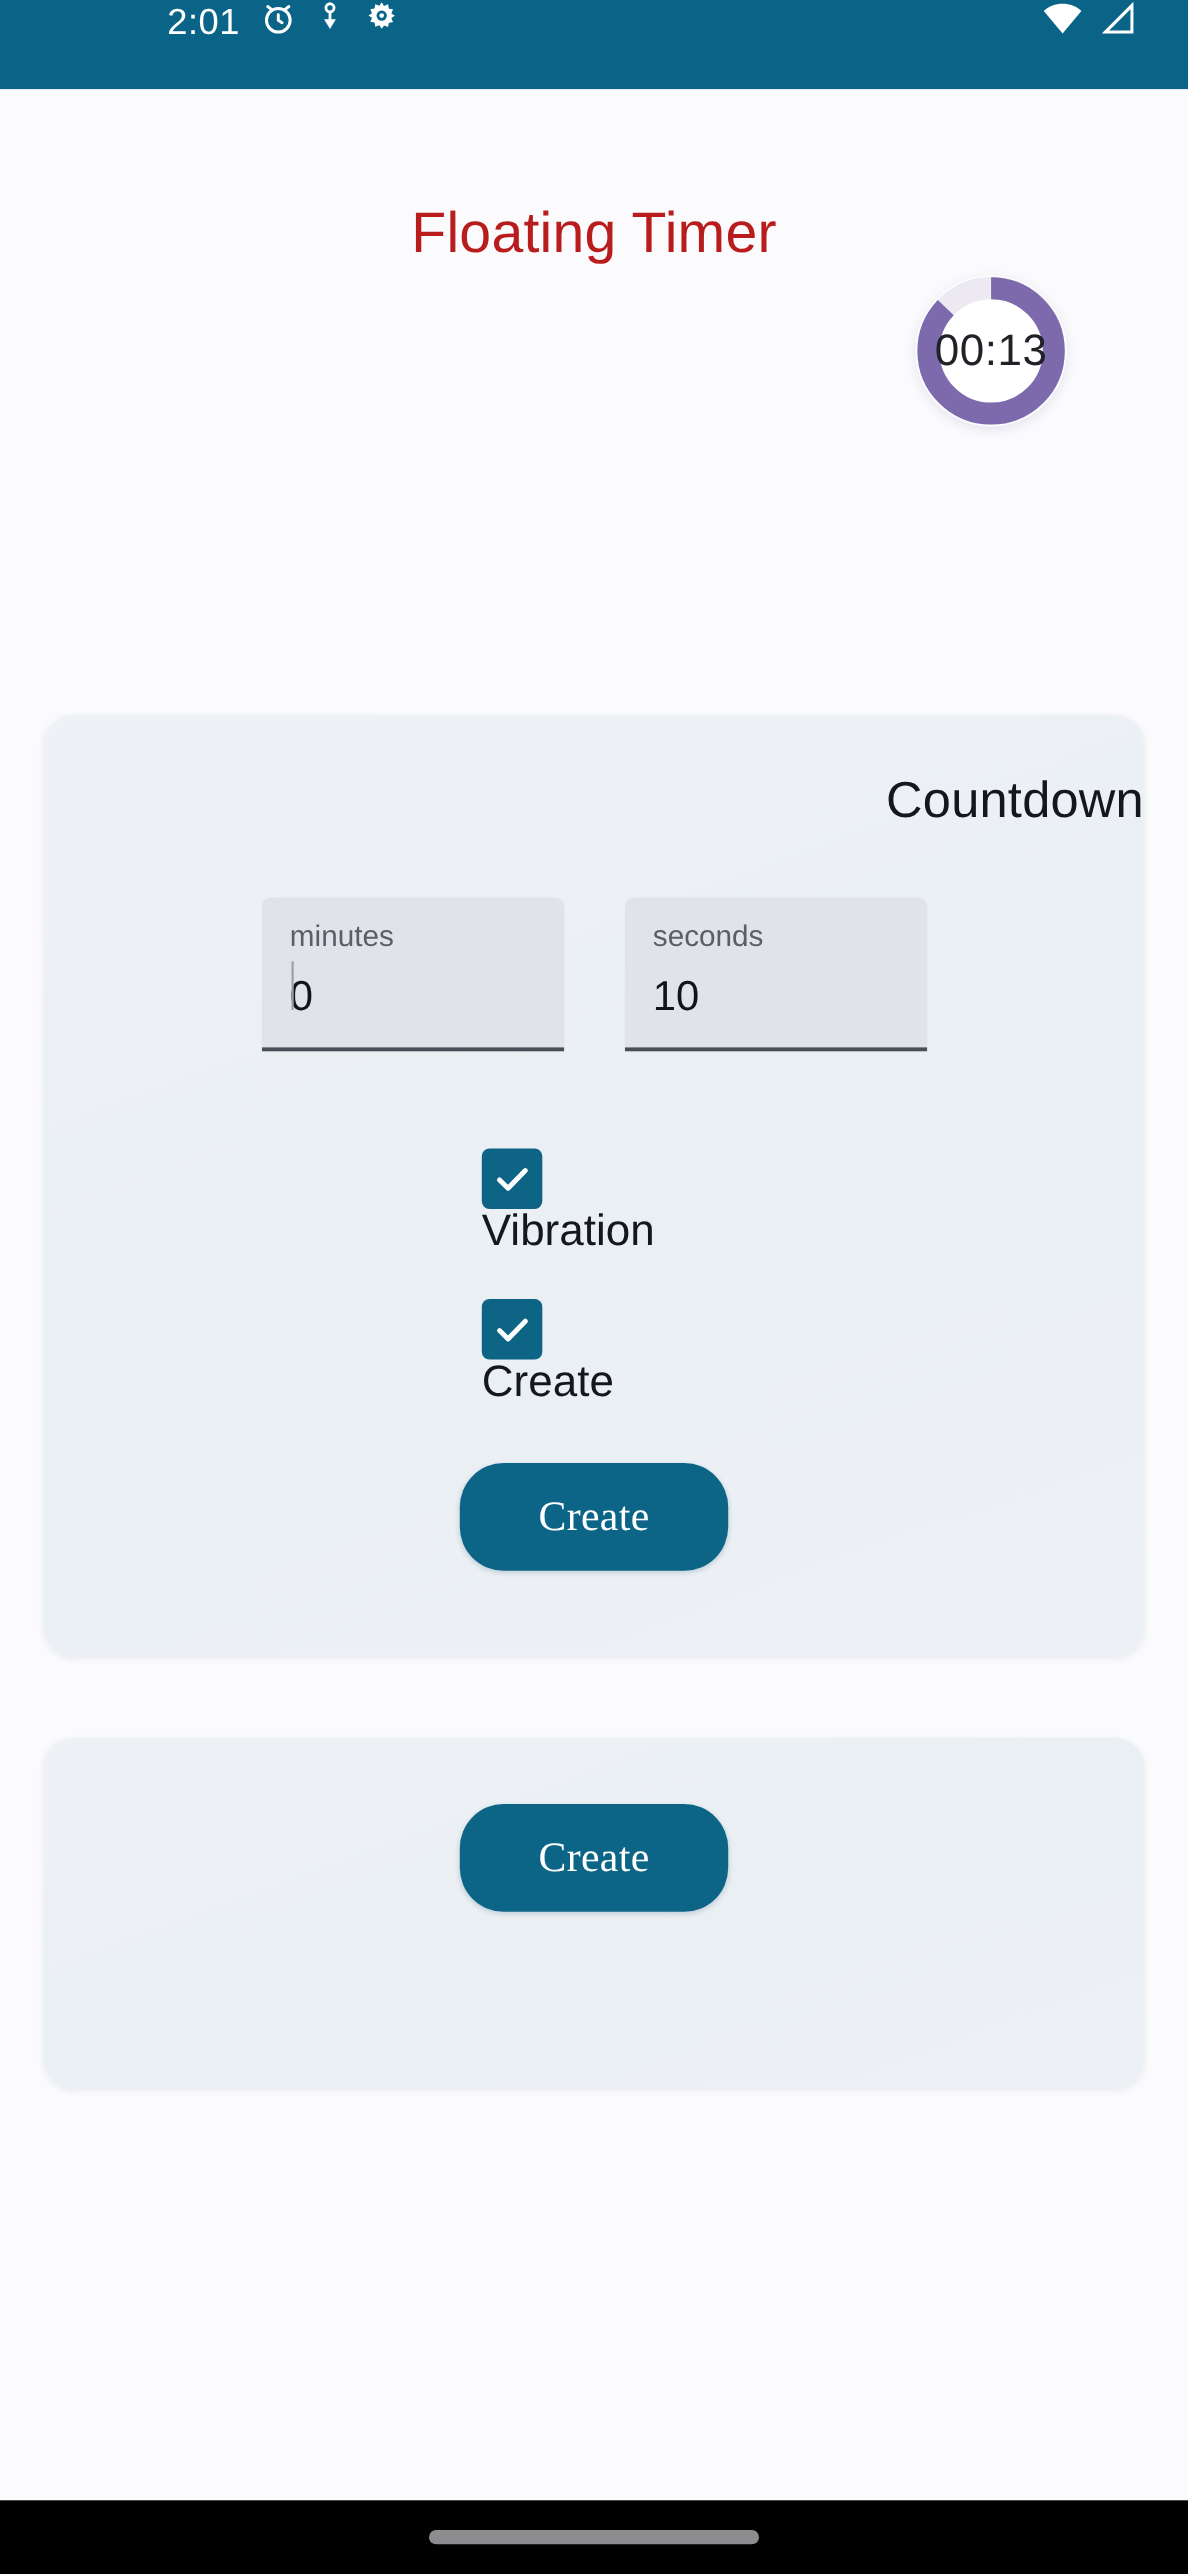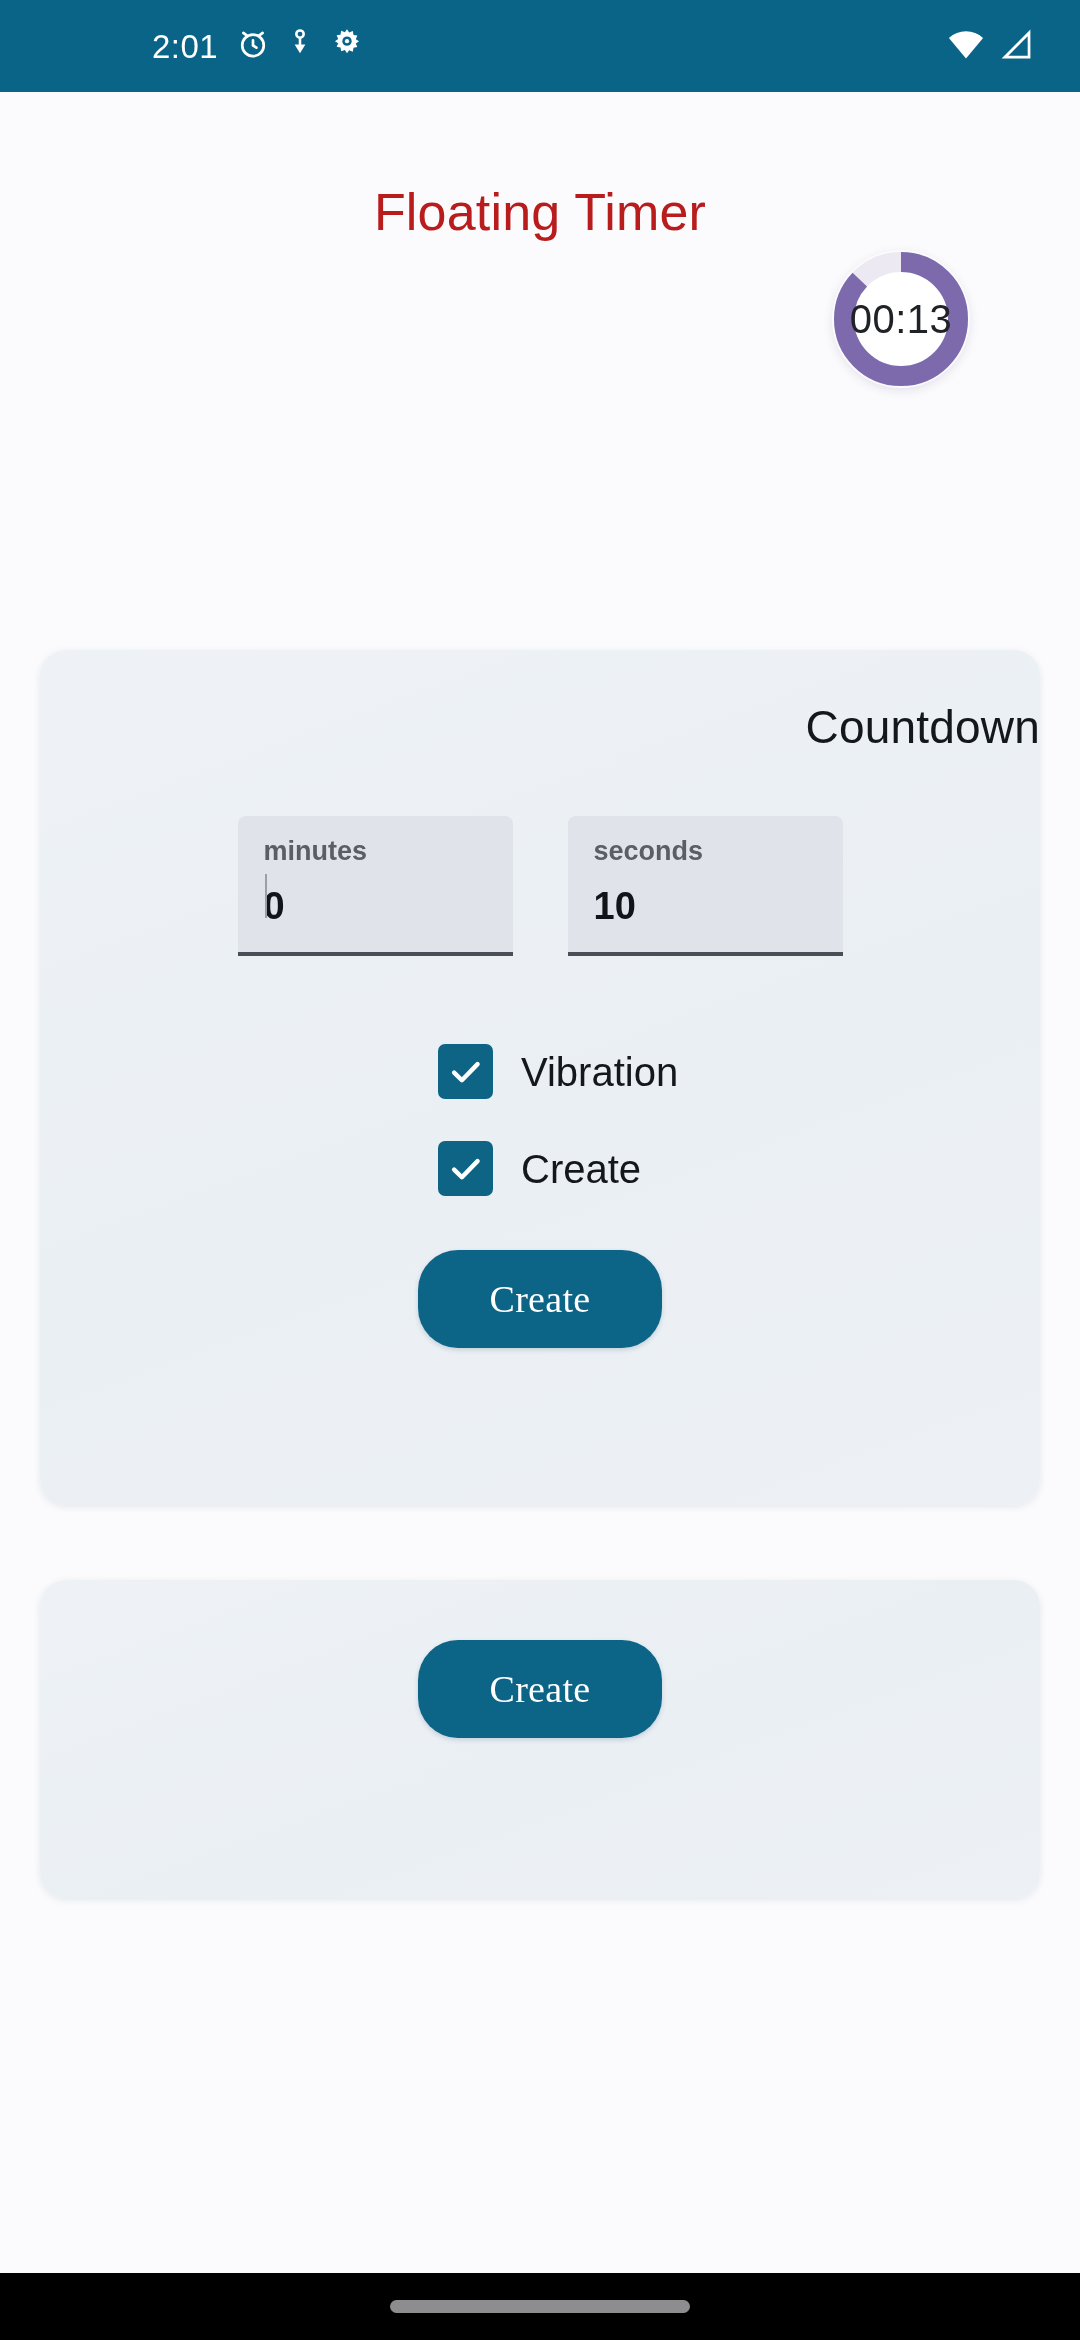--- a/index.html
+++ b/index.html
@@ -21,24 +21,24 @@
     width: 1080px;
     height: 2340px;
     background: #fbfbfd;
   }
 
   
   .status-bar {
     position: absolute;
     top: 0; left: 0;
     width: 1080px;
-    height: 92px;
+    height: 81px;
     background: #0a6487;
     display: flex;
-    align-items: center;
+    align-items: flex-start;
     justify-content: space-between;
     box-sizing: border-box;
     padding: 0 46px 0 0;
   }
   .status-left {
     display: flex;
     align-items: center;
     gap: 18px;
     padding-left: 152px;
   }
@@ -134,21 +134,20 @@
   }
   .text-field {
     width: 275px;
     height: 140px;
     background: #e0e3e9;
     border-radius: 8px 8px 0 0;
     border-bottom: 4px solid #4a4f57;
     box-sizing: border-box;
     padding: 22px 26px 0 26px;
     position: relative;
-    font-weight: bold;
   }
   .tf-label {
     font-size: 27px;
     color: #5a5f67;
     line-height: 1;
     display: block;
   }
   .tf-value {
     font-size: 38px;
     color: #111418;
@@ -165,23 +164,23 @@
     background: #9aa0a8;
   }
 
   
   .check-list {
     margin-top: 88px;
     padding-left: 398px;
   }
   .check-row {
     display: flex;
-    align-items: center;
-    gap: 28px;
+    align-items: flex-start;
     margin-bottom: 42px;
+    flex-direction: column;
   }
   .checkbox {
     width: 55px;
     height: 55px;
     border-radius: 7px;
     background: #0d6484;
     display: flex;
     align-items: center;
     justify-content: center;
     flex: none;

